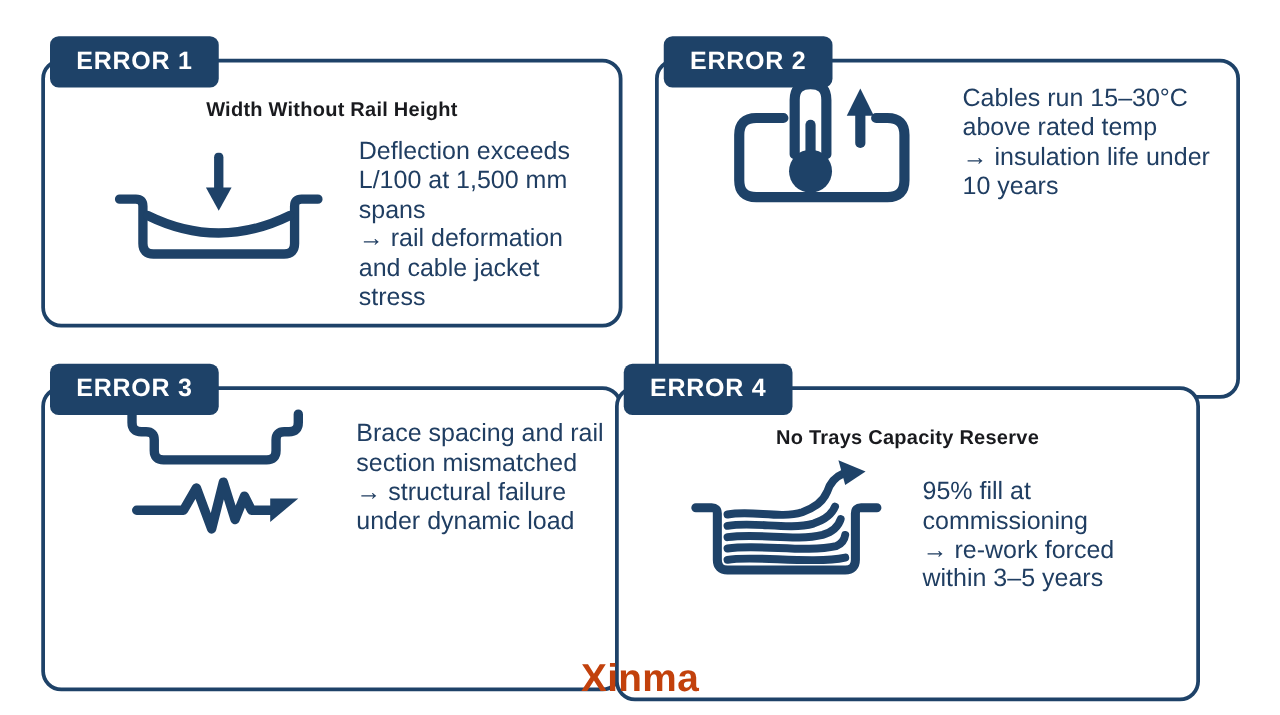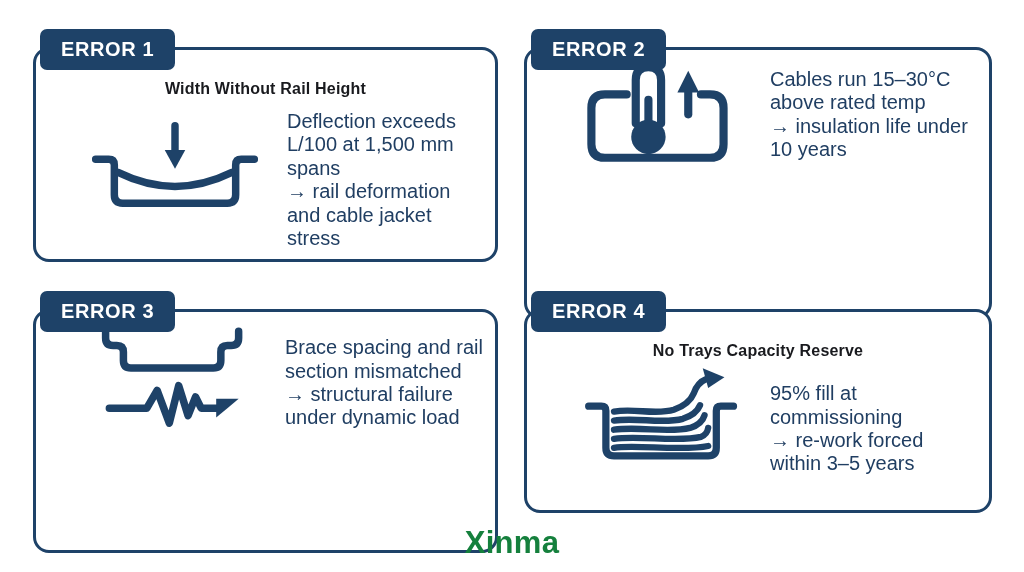--- a/index.html
+++ b/index.html
@@ -23,21 +23,21 @@
   .content{
     display:flex;align-items:center;gap:22px;padding:8px 8px 0 26px;margin-left:23px;
   }
   .icon-wrap{flex:0 0 auto;display:flex;align-items:center;justify-content:center;}
   .icon-wrap svg{display:block;}
   .body{
     margin:4px 0 0;font-size:20px;line-height:1.17;color:#203e62;white-space:pre-line;
   }
   .brand{
     position:absolute;left:0;right:0;top:525px;text-align:center;
-    font-size:31px;font-weight:bold;color:#15803d;letter-spacing:0.3px;
+    font-size:31px;font-weight:bold;color:#c2410c;letter-spacing:0.3px;
   }
   .ic{stroke:#1e4268;stroke-width:8;fill:none;stroke-linecap:round;stroke-linejoin:round;}
   .ic-thin{stroke:#1e4268;stroke-width:7;fill:none;stroke-linecap:round;stroke-linejoin:round;}
   .ic-fill{fill:#1e4268;stroke:none;}
 </style>
 </head>
 <body>
 
 <div class="canvas">
 
@@ -96,21 +96,21 @@
           <path class="ic-fill" d="M140 84 H164 L152 94 L140 104 Z"></path>
         </svg>
       </div>
       <p class="body">Brace spacing and rail
 section mismatched
 → structural failure
 under dynamic load</p>
     </div>
   </div>
 
-  <div class="card" style="left:524px;top:309px;width:468px;height:204px">
+  <div class="card" style="left:492px;top:309px;width:468px;height:252px">
     <div class="tab">
       <span>ERROR 4</span>
     </div>
     <h2 class="title">No Trays Capacity Reserve</h2>
     <div class="content">
       <div class="icon-wrap">
         <svg width="172" height="118" viewBox="0 0 190 130" aria-hidden="true">
           <path class="ic" d="M14 42 H28 Q33 42 33 47 V88 Q33 97 42 97 H146 Q155 97 155 88 V47 Q155 42 160 42 H174"></path>
           <path class="ic-thin" d="M42 88 C64 84 118 92 146 86"></path>
           <path class="ic-thin" d="M42 78 C70 74 112 82 138 76 Q145 73 146 66"></path>

